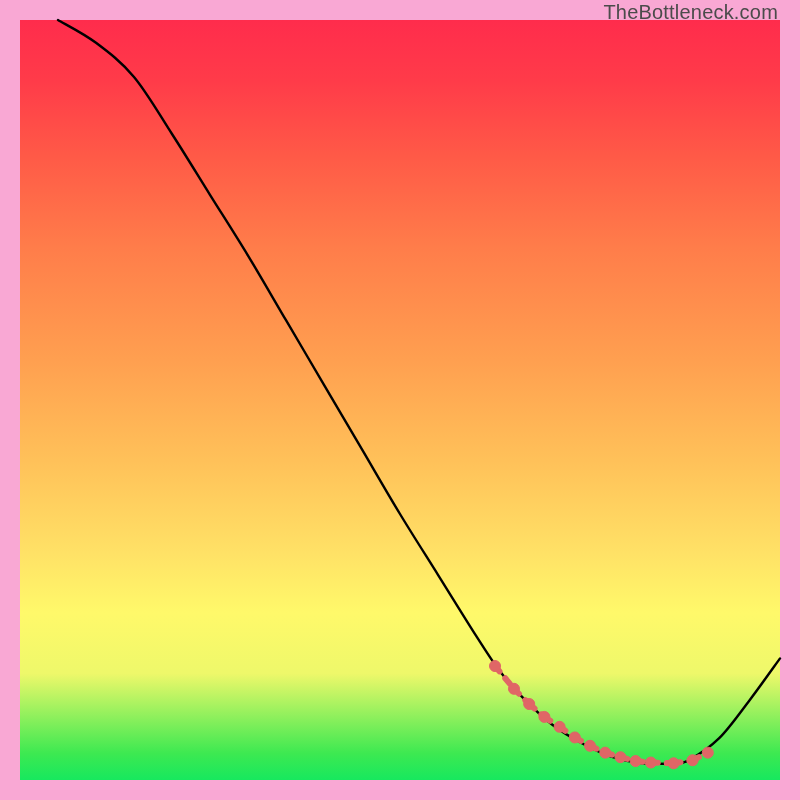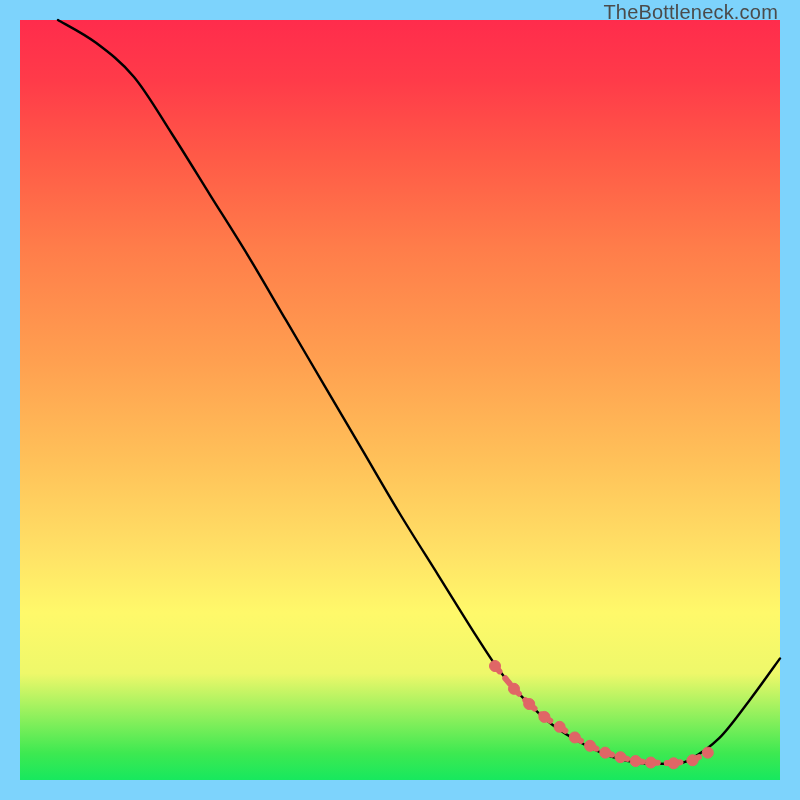--- a/index.html
+++ b/index.html
@@ -10,21 +10,21 @@
     background: #000;
     overflow: hidden;
     font-family: Arial, Helvetica, sans-serif;
   }
   .frame {
     position: absolute;
     left: 0;
     top: 0;
     width: 800px;
     height: 800px;
-    background: #7dd3fc;
+    background: #f9a8d4;
   }
   .plot {
     position: absolute;
     left: 20px;
     top: 20px;
     width: 760px;
     height: 760px;
     
     background: linear-gradient(
       to top,

